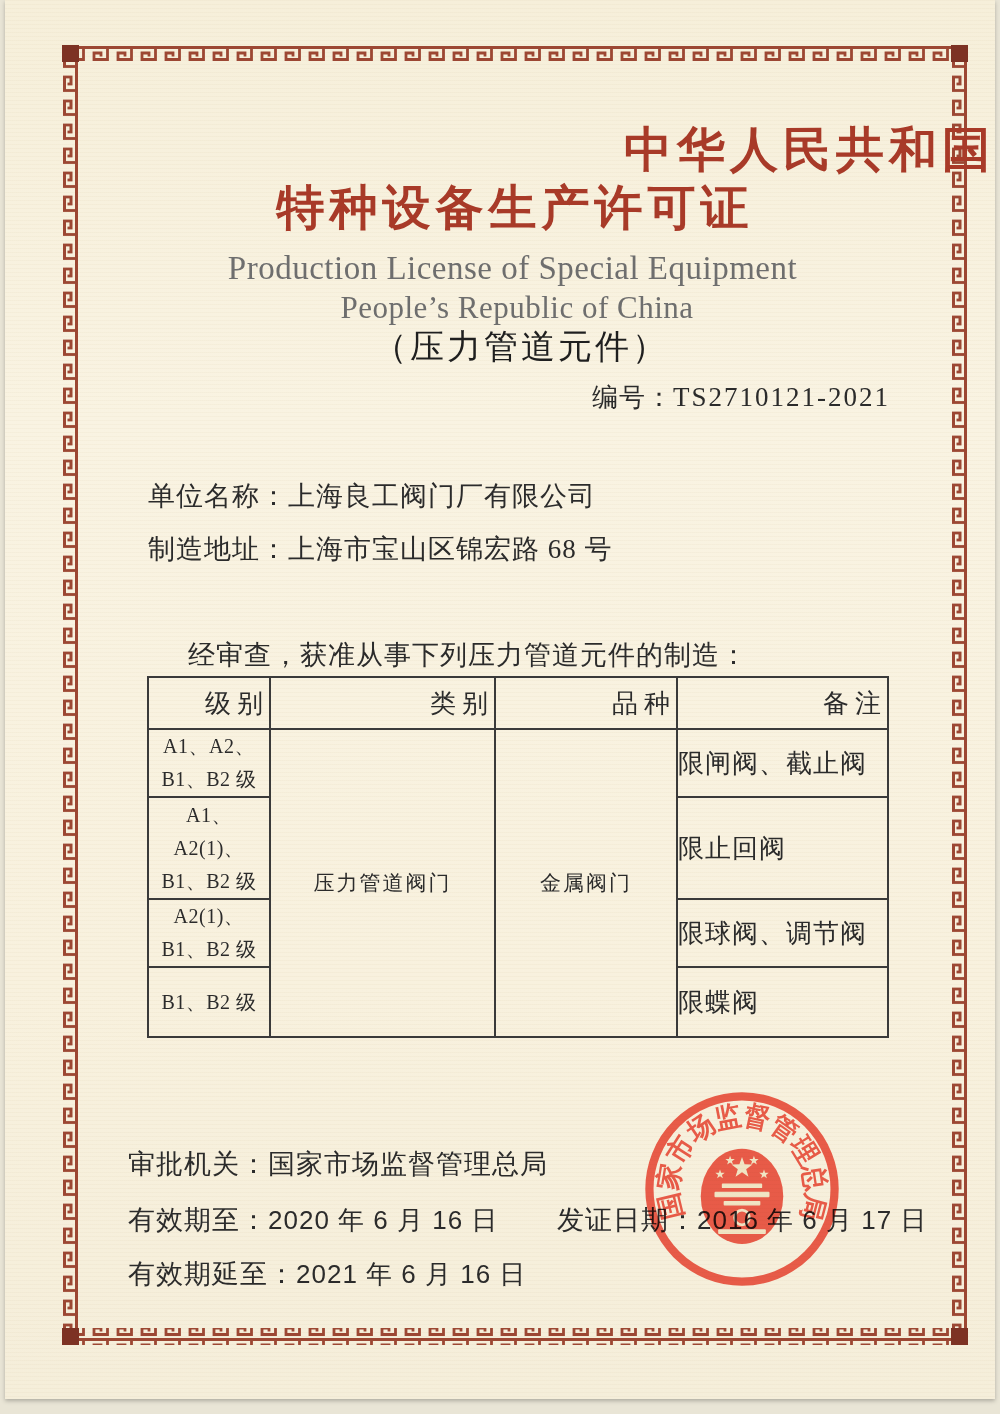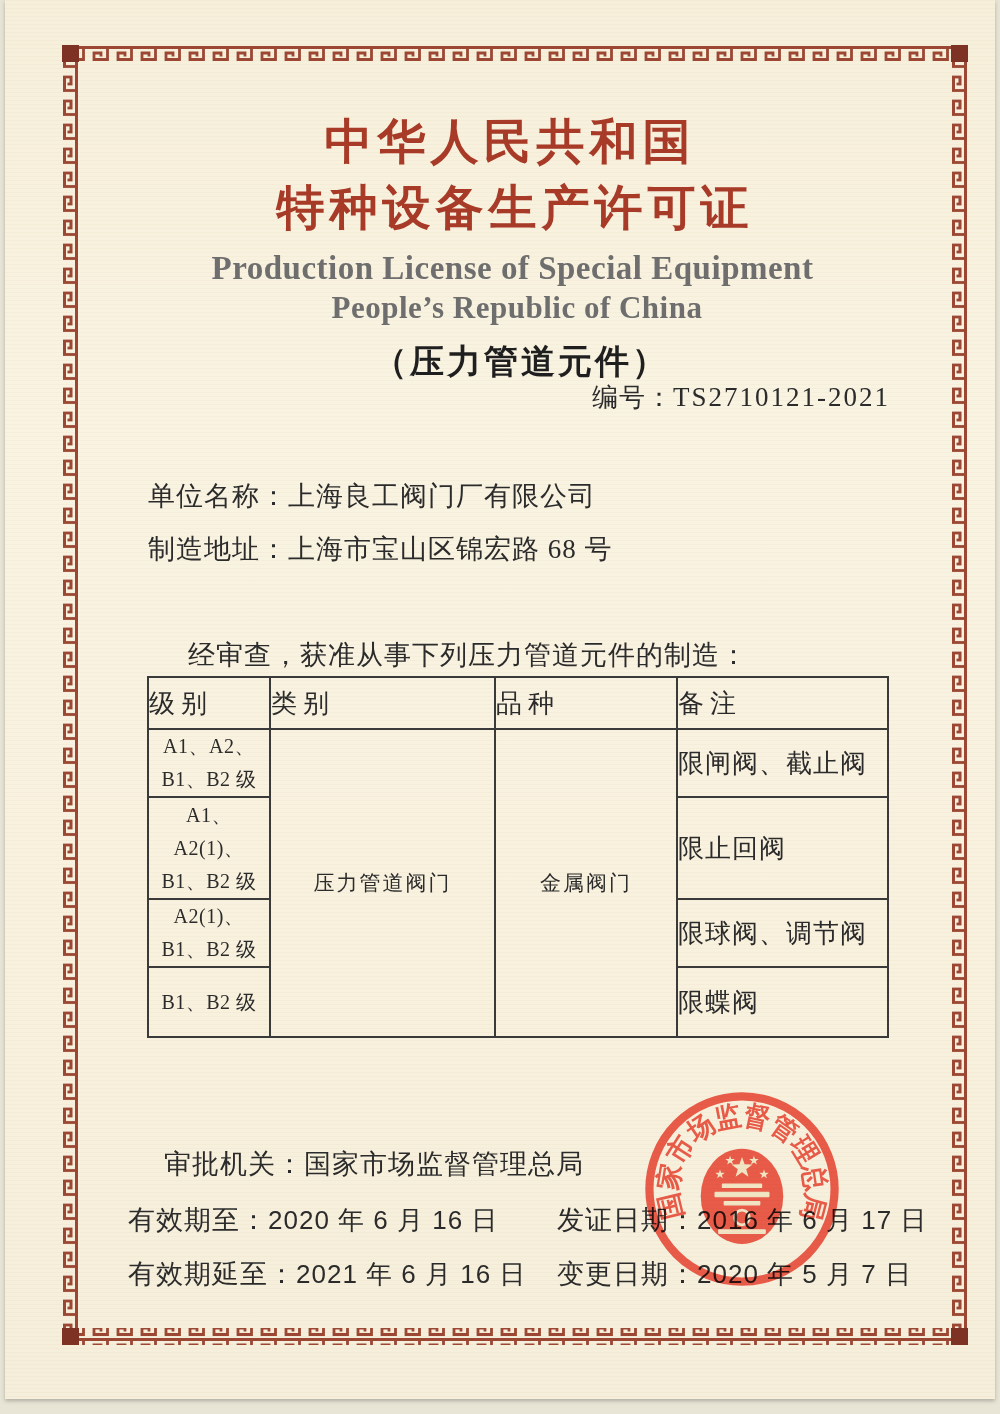--- a/index.html
+++ b/index.html
@@ -5,33 +5,33 @@
   html,body{margin:0;padding:0;background:#d8d4c6;}
   .page{position:relative;width:1000px;height:1414px;background:#e9e5d6;overflow:hidden;
         font-family:"Liberation Serif","DejaVu Serif",serif;color:#2b2b2b;}
   .paper{position:absolute;left:5px;top:0;width:990px;height:1399px;
          background:#f8f2e0;
          background-image:
            repeating-linear-gradient(180deg, rgba(214,196,160,0.10) 0 1px, rgba(0,0,0,0) 1px 4px),
            linear-gradient(180deg,#f6efda 0%,#f9f3e2 30%,#f8f1de 70%,#f5eeda 100%);
          box-shadow:0 2px 4px rgba(0,0,0,0.25);}
   .abs{position:absolute;}
-  .center{left:0;right:0;text-align:center;font-weight:bold;}
+  .center{left:0;right:0;text-align:center;}
   .title-cn{font-weight:bold;color:#a83a28;font-size:48px;letter-spacing:5px;line-height:1.1;}
   .title-en{color:#6e6e6e;font-size:31px;letter-spacing:0.5px;}
   .subtitle{color:#1f1f1f;font-size:34px;letter-spacing:3px;}
   .body-line{font-size:27px;letter-spacing:1px;white-space:nowrap;}
   .num-sans{font-family:"Liberation Sans","DejaVu Sans",sans-serif;font-size:26px;letter-spacing:1px;}
   .licno{font-size:26px;letter-spacing:1px;}
   .licno .no{font-size:27px;letter-spacing:2px;}
 
   table.scope{border-collapse:collapse;table-layout:fixed;width:740px;font-size:25px;}
   table.scope th, table.scope td{border:2px solid #3a3a3a;vertical-align:middle;
       font-weight:normal;padding:0;}
-  table.scope th{height:50px;letter-spacing:6px;font-size:26px;text-align:left;}
+  table.scope th{height:50px;letter-spacing:6px;font-size:26px;text-align:right;}
   td.level{text-align:center;font-size:20px;line-height:33px;letter-spacing:0.5px;}
   td.mid{text-align:center;font-size:21px;letter-spacing:2px;}
   td.remark{text-align:left;padding-left:12px;font-size:26px;letter-spacing:1px;}
   tr.r1{height:68px;} tr.r2{height:102px;} tr.r3{height:68px;} tr.r4{height:70px;}
 
   .seal{opacity:0.85;mix-blend-mode:multiply;}
 </style>
 </head>
 <body>
 
@@ -51,25 +51,25 @@
         </g>
       <g transform="translate(889,0) rotate(90)">
           <rect x="0" y="-17" width="1300" height="17" fill="url(#meander)"></rect>
         </g>
       <rect x="0" y="0" width="17" height="17" fill="#7d3224"></rect>
       <rect x="889" y="0" width="17" height="17" fill="#7d3224"></rect>
       <rect x="0" y="1283" width="17" height="17" fill="#7d3224"></rect>
       <rect x="889" y="1283" width="17" height="17" fill="#7d3224"></rect>
     </svg>
 
-    <div class="abs center title-cn" style="top:116px;padding-left:20px;">中华人民共和国</div>
+    <div class="abs center title-cn" style="top:124px;padding-left:20px;text-align:right;">中华人民共和国</div>
     <div class="abs center title-cn" style="top:182px;padding-left:30px;">特种设备生产许可证</div>
     <div class="abs center title-en" style="top:250px;padding-left:25px;font-size:33px;">Production License of Special Equipment</div>
     <div class="abs center title-en" style="top:290px;padding-left:34px;">People’s Republic of China</div>
-    <div class="abs center subtitle" style="top:324px;padding-left:42px;margin-top:15px;">（压力管道元件）</div>
+    <div class="abs center subtitle" style="top:324px;padding-left:42px;">（压力管道元件）</div>
 
     <div class="abs licno" style="top:380px;right:105px;">
       <span>编号：</span><span class="no">TS2710121-2021</span>
     </div>
 
     <div class="abs body-line" style="left:143px;top:478px;">
       <span>单位名称：</span><span>上海良工阀门厂有限公司</span>
     </div>
     <div class="abs body-line" style="left:143px;top:531px;">
       <span>制造地址：</span><span>上海市宝山区锦宏路 68 号</span>
@@ -117,35 +117,32 @@
       </tr>
       <tr class="r4">
         <td class="level">
           <span style="display:block">B1、B2 级</span>
         </td>
         <td class="remark">限蝶阀</td>
       </tr>
     </tbody>
       </table>
 
-    <div class="abs body-line" style="left:123px;top:1146px;margin-left:36px;">
+    <div class="abs body-line" style="left:123px;top:1146px;">
       <span>审批机关：</span><span>国家市场监督管理总局</span>
     </div>
     <div class="abs body-line" style="left:123px;top:1202px;text-align:right;">
       <span>有效期至：</span><span class="num-sans">2020 年 6 月 16 日</span>
     </div>
     <div class="abs body-line" style="left:123px;top:1256px;">
       <span>有效期延至：</span><span class="num-sans">2021 年 6 月 16 日</span>
     </div>
 
     <div class="abs body-line" style="left:552px;top:1202px;">
       <span>发证日期：</span><span class="num-sans">2016 年 6 月 17 日</span>
-    </div>
-    <div class="abs body-line" style="left:552px;top:1256px;">
-      <span>变更日期：</span><span class="num-sans">2020 年 5 月 7 日</span>
     </div>
 
     <svg class="abs seal" style="left:627px;top:1079px;" width="220" height="220" viewBox="0 0 240 240" aria-hidden="true">
       <defs>
         <path id="sealArc" d="M 56.6 149.6 A 70 70 0 1 1 183.4 149.6"></path>
         <path id="star" d="M0,-12 L2.82,-3.88 L11.41,-3.71 L4.57,1.48 L7.05,9.71 L0,4.8 L-7.05,9.71 L-4.57,1.48 L-11.41,-3.71 L-2.82,-3.88 Z"></path>
       </defs>
       <circle cx="120" cy="120" r="101" fill="none" stroke="#ee4534" stroke-width="9"></circle>
       <text font-size="30" font-weight="bold" fill="#ee4534" font-family="Liberation Serif, DejaVu Serif, serif">
         <textPath href="#sealArc" startOffset="0" textLength="282" lengthAdjust="spacingAndGlyphs">国家市场监督管理总局</textPath>

